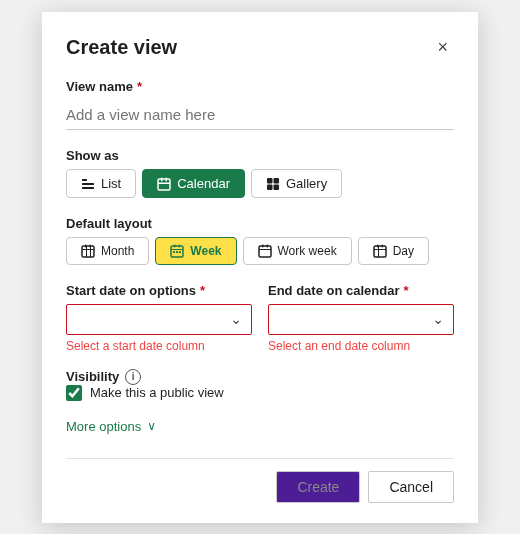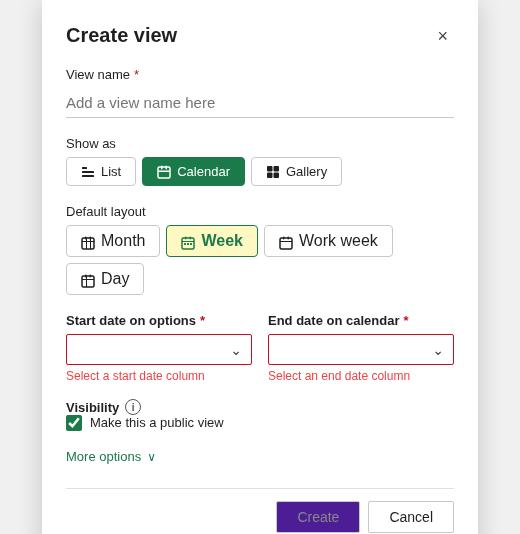--- a/index.html
+++ b/index.html
@@ -38,21 +38,21 @@
       font-size: 18px;
       color: #444;
       padding: 2px 6px;
       border-radius: 2px;
       line-height: 1;
     }
 
     .section { margin-bottom: 18px; }
     .label {
       font-size: 13px;
-      font-weight: 400;
+      font-weight: 700;
       color: #1f1f1f;
       margin-bottom: 6px;
       display: flex;
       align-items: center;
       gap: 4px;
     }
     .label .required { color: #c50f1f; font-size: 13px; }
     .view-name-input {
       width: 100%;
       border: none;
@@ -87,33 +87,33 @@
       color: #fff;
     }
 
     .layout-group {
       display: flex;
       gap: 6px;
       flex-wrap: wrap;
     }
     .layout-btn {
       display: flex;
-      align-items: flex-end;
+      align-items: center;
       gap: 6px;
       padding: 6px 14px;
       border: 1px solid #c8c8c8;
       border-radius: 4px;
       background: #fff;
       cursor: pointer;
-      font-size: 16px;
+      font-size: 12px;
       color: #1f1f1f;
       font-family: inherit;
     }
     .layout-btn.active {
-      background: #fef9c3;
+      background: #fde047;
       border-color: #1a7a4a;
       color: #1a7a4a;
       font-weight: 600;
     }
 
     .date-row {
       display: flex;
       gap: 16px;
       margin-bottom: 4px;
     }

